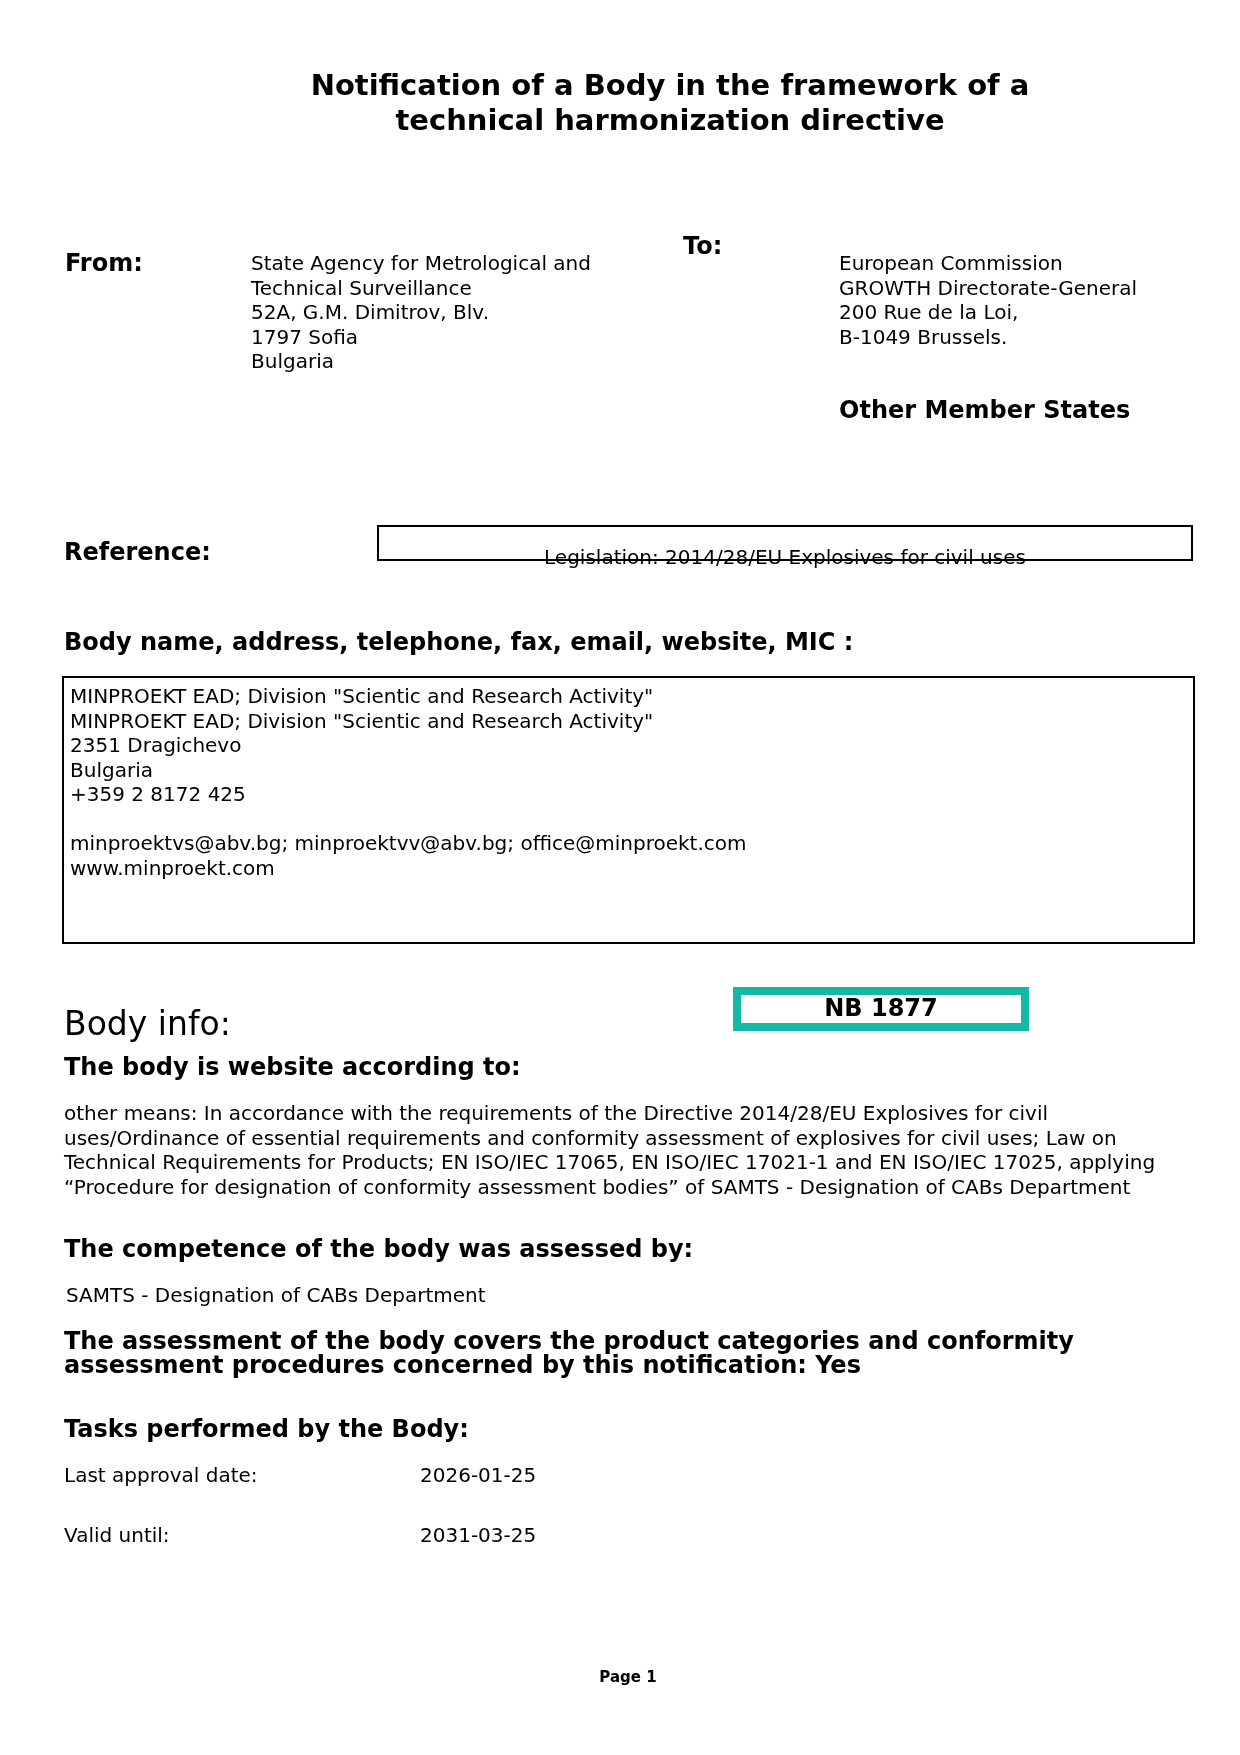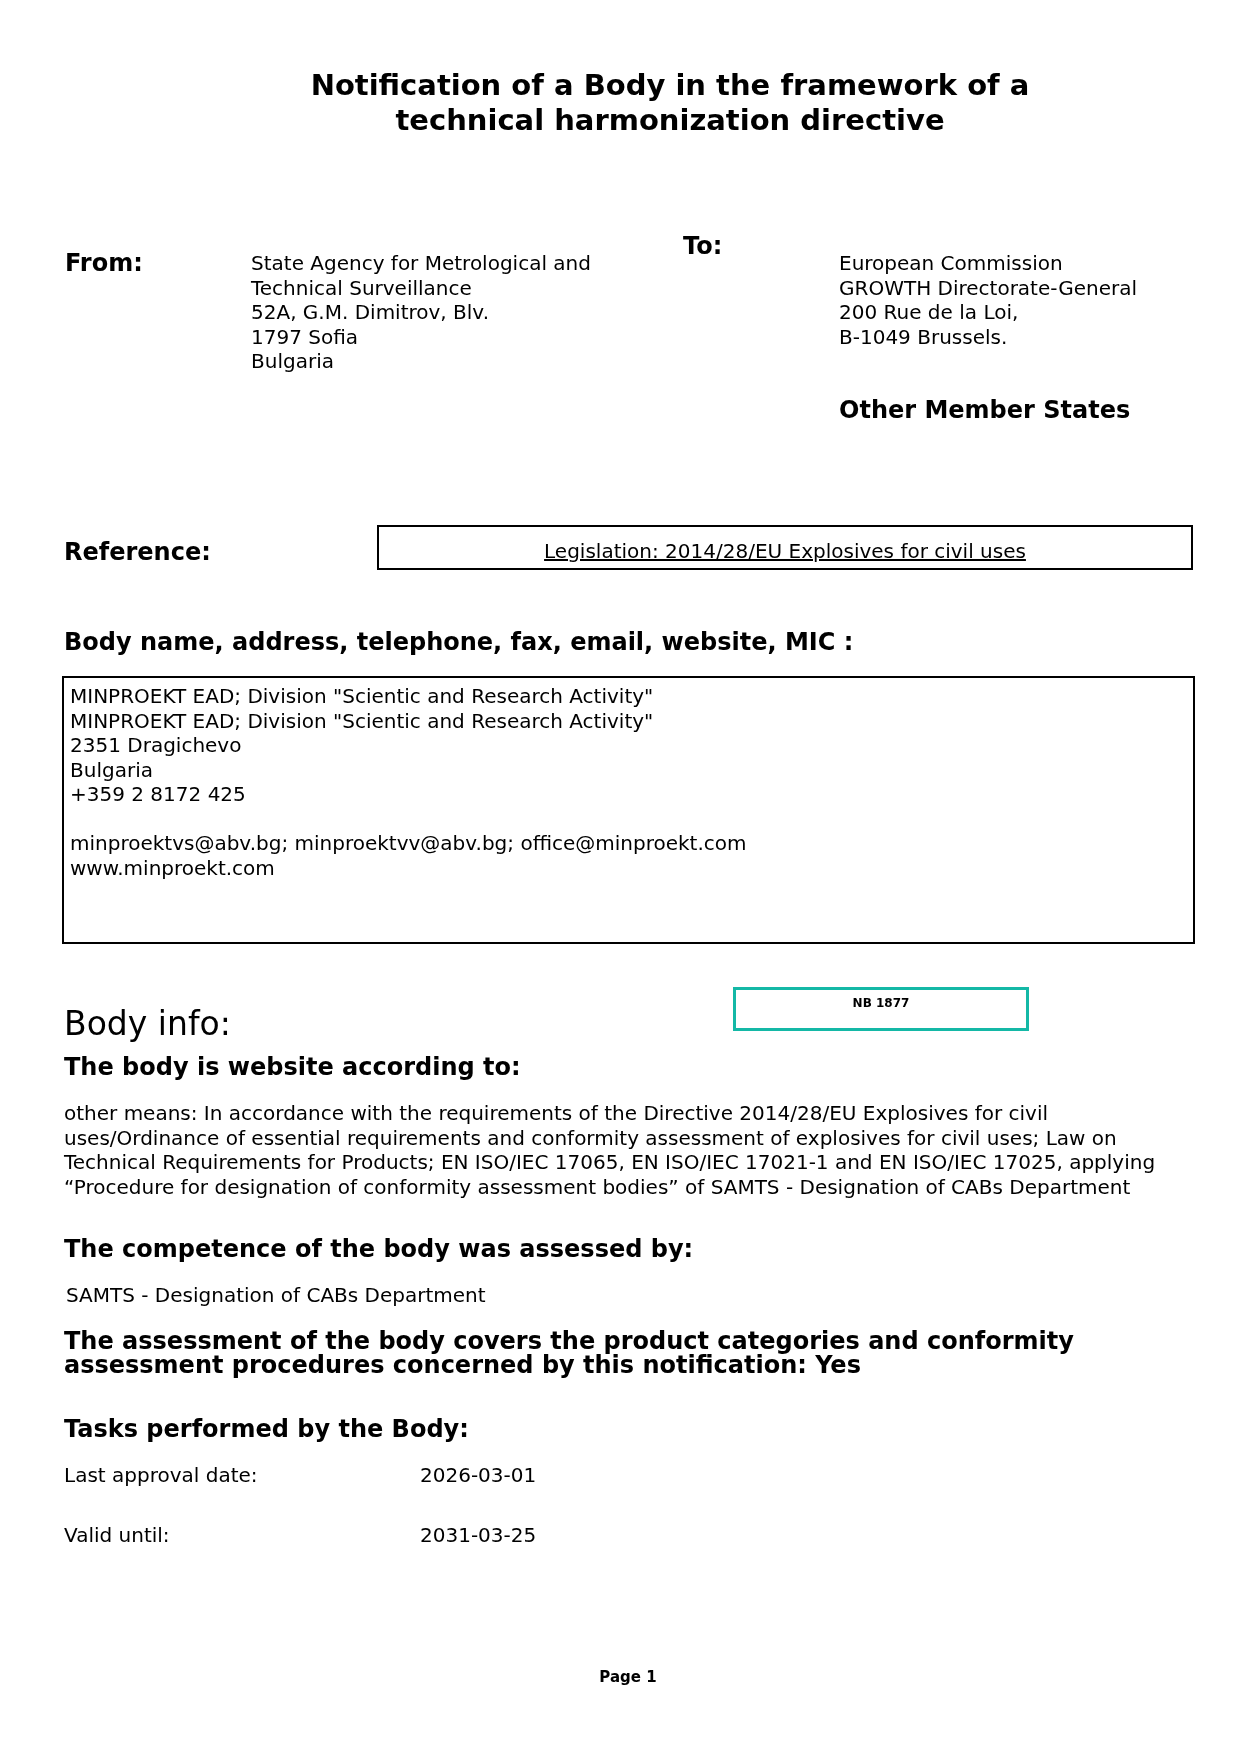--- a/index.html
+++ b/index.html
@@ -9,33 +9,33 @@
     }
     .abs { position: absolute; }
     .title {
       left: 0; width: 1340px; top: 68px; text-align: center;
       font-weight: bold; font-size: 29px; line-height: 35px;
     }
     .lbl { font-weight: bold; font-size: 24px; line-height: 24px; }
     .txt { font-size: 20px; line-height: 24.5px; }
     .block-line { display: block; white-space: nowrap; }
     .ref-box {
-      left: 377px; top: 525px; width: 816px; height: 45px;
+      left: 377px; top: 525px; width: 816px; height: 36px;
       border: 2px solid #000; box-sizing: border-box;
-      text-align: center; font-size: 20px; line-height: 24px; padding-top: 12px; text-decoration: underline;
+      text-align: center; font-size: 20px; line-height: 24px; padding-top: 18px;
     }
     .body-box {
       left: 62px; top: 676px; width: 1133px; height: 268px;
       border: 2px solid #000; box-sizing: border-box;
       padding: 6px 6px; font-size: 20px; line-height: 24.5px;
     }
     .nb-box {
       left: 733px; top: 987px; width: 296px; height: 44px;
-      border: 3px solid #14b8a6; box-sizing: border-box;
-      text-align: center; font-weight: bold; font-size: 12px; line-height: 24px; padding-top: 1px;
+      border: 8px solid #14b8a6; box-sizing: border-box;
+      text-align: center; font-weight: bold; font-size: 24px; line-height: 24px; padding-top: 1px;
     }
     .h-body-info { left: 64px; top: 985px; font-weight: normal; font-size: 33px; line-height: 38px; margin-top: 20px; }
     .para { left: 64px; width: 1140px; font-size: 20px; line-height: 24.5px; }
     .page-num { left: 0; width: 1256px; top: 1668px; text-align: center; font-weight: bold; font-size: 15px; }
   </style>
 </head>
 <body>
 
 <div class="abs title">
   <span class="block-line">Notification of a Body in the framework of a</span>
@@ -82,18 +82,18 @@
 <div class="abs para" style="top:1101px;">other means: In accordance with the requirements of the Directive 2014/28/EU Explosives for civil uses/Ordinance of essential requirements and conformity assessment of explosives for civil uses; Law on Technical Requirements for Products; EN ISO/IEC 17065, EN ISO/IEC 17021-1 and EN ISO/IEC 17025, applying “Procedure for designation of conformity assessment bodies” of SAMTS - Designation of CABs Department</div>
 
 <div class="abs lbl" style="left:64px; top:1237px;">The competence of the body was assessed by:</div>
 <div class="abs txt" style="left:66px; top:1283px;">SAMTS - Designation of CABs Department</div>
 
 <div class="abs lbl" style="left:64px; top:1329px; width:1100px;">The assessment of the body covers the product categories and conformity assessment procedures concerned by this notification: Yes</div>
 
 <div class="abs lbl" style="left:64px; top:1417px;">Tasks performed by the Body:</div>
 
 <div class="abs txt" style="left:64px; top:1463px;">Last approval date:</div>
-<div class="abs txt" style="left:420px; top:1463px;">2026-03-01</div>
+<div class="abs txt" style="left:420px; top:1463px;">2026-01-25</div>
 
 <div class="abs txt" style="left:64px; top:1523px;">Valid until:</div>
 <div class="abs txt" style="left:420px; top:1523px;">2031-03-25</div>
 
 <div class="abs page-num">Page 1</div>
 
 </body></html>

